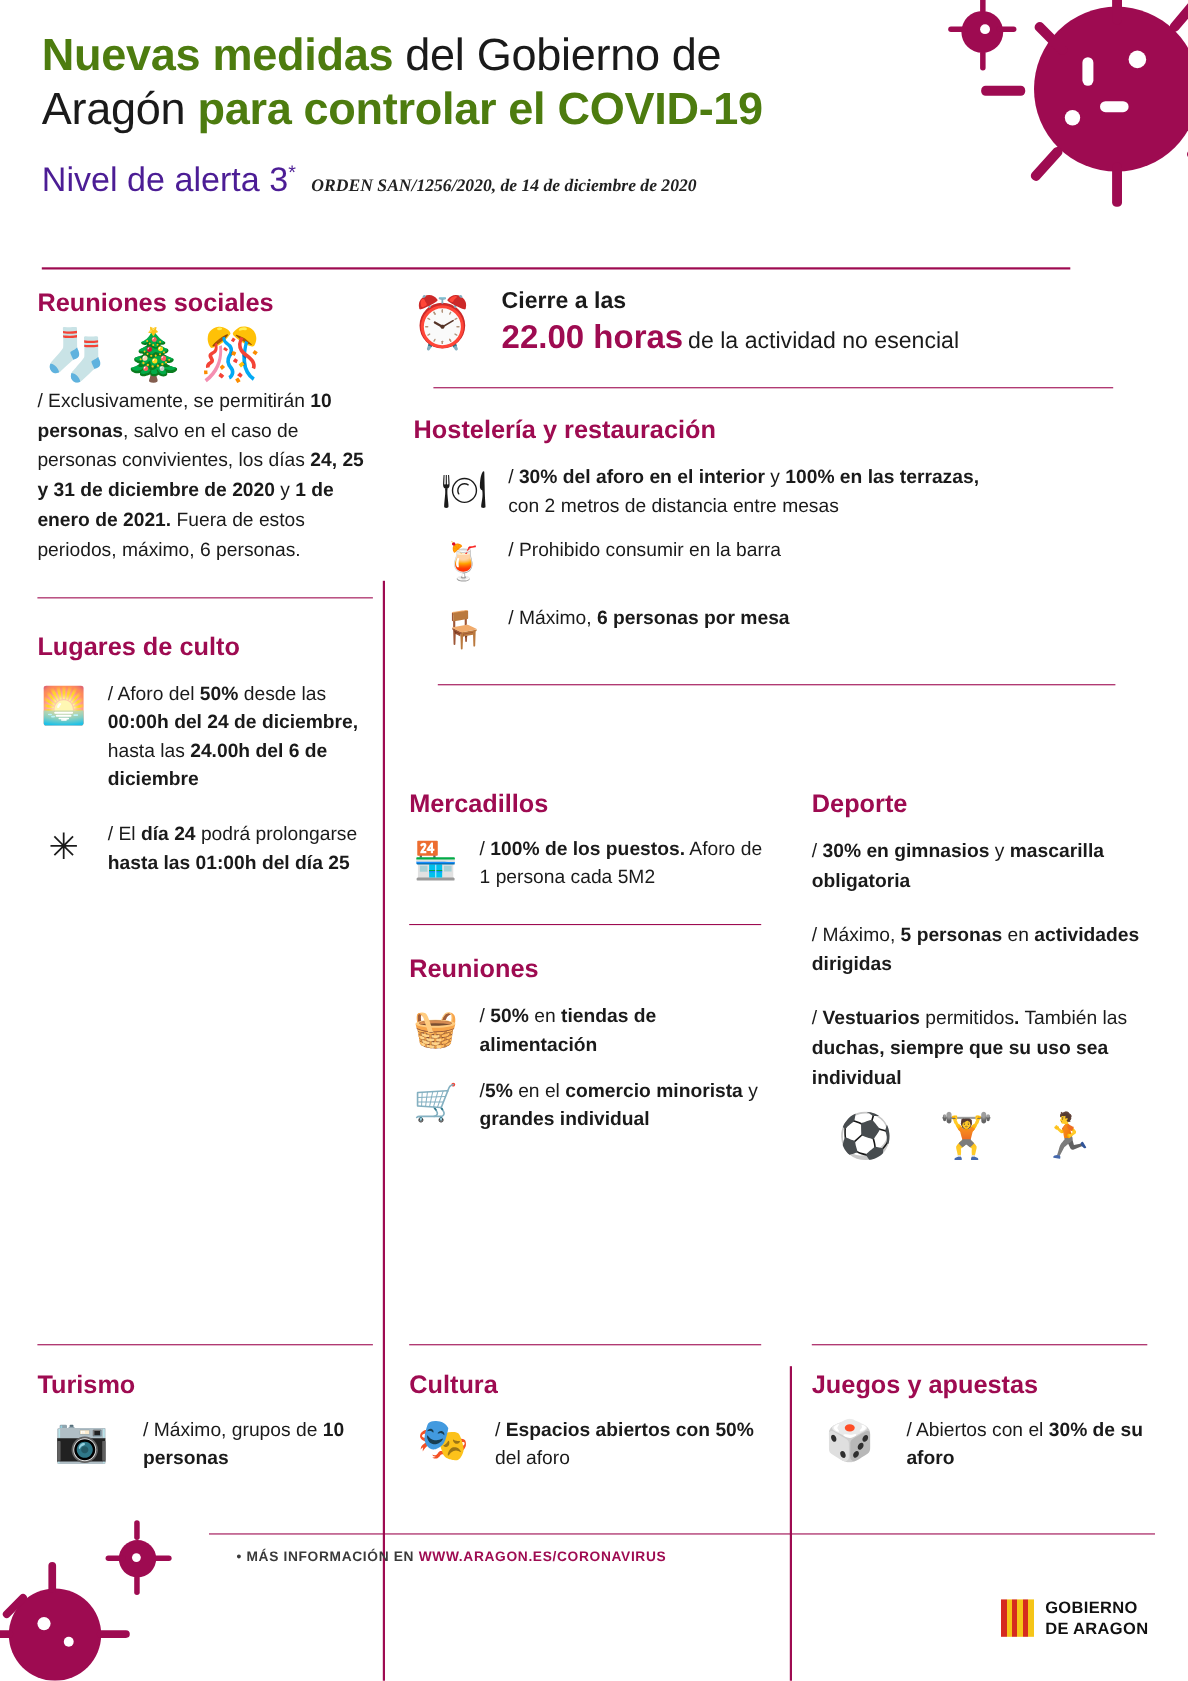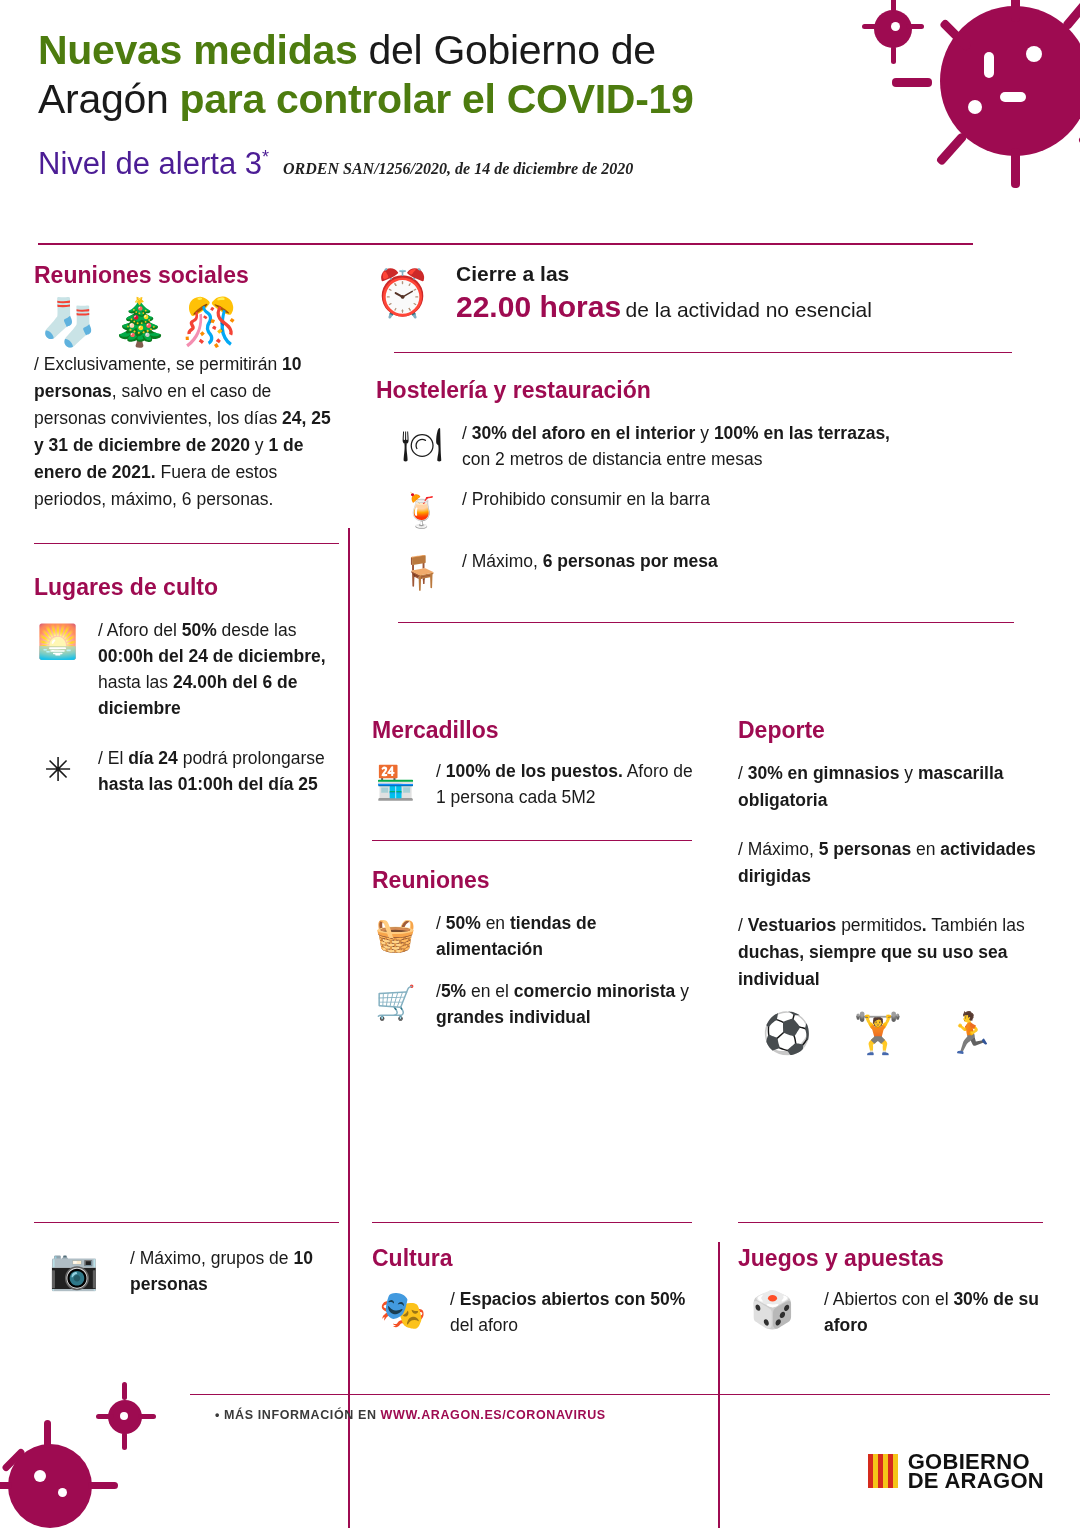--- a/index.html
+++ b/index.html
@@ -170,21 +170,21 @@
   .gob-logo {
     position: absolute; right: 36px; top: 1452px;
     display: flex; align-items: center; gap: 10px;
   }
   .gob-flag {
     width: 30px; height: 34px;
     background: repeating-linear-gradient(to right,
       #d52b1e 0 5px, #f5c518 5px 10px);
   }
   .gob-text {
-    font-size: 22px; font-weight: 700; line-height: 19px; color: #111;
+    font-size: 15px; font-weight: 700; line-height: 19px; color: #111;
     letter-spacing: 0.3px;
   }
 
   
   .emoji-row { display: flex; gap: 14px; align-items: flex-end; margin: 8px 0 6px 6px; }
   .emoji-row span { font-size: 46px; line-height: 1; }
   .sport-row { display: flex; gap: 42px; margin: 20px 0 0 24px; }
   .sport-row span { font-size: 40px; line-height: 1; }
 </style>
 </head>
@@ -330,20 +330,21 @@
     <div class="body-text" style="margin-top:22px;">/ <b>Vestuarios</b> permitidos<b>.</b> También las <b>duchas, siempre que su uso sea individual</b></div>
     <div class="sport-row">
       <span>⚽</span>
       <span>🏋</span>
       <span>🏃</span>
     </div>
   </div>
 
   <div class="row-bottom-left">
     <div class="hr" style="margin:0 0 22px 0;"></div>
+    <div class="sec-title">Turismo</div>
     <div class="item" style="margin-top:14px;">
       <div class="ico" style="font-size:40px;width:80px;">📷</div>
       <div class="txt">/ Máximo, grupos de <b>10 personas</b></div>
     </div>
   </div>
 
   <div class="row-bottom-mid">
     <div class="hr" style="margin:0 10px 22px 0;"></div>
     <div class="sec-title">Cultura</div>
     <div class="item" style="margin-top:14px;">

